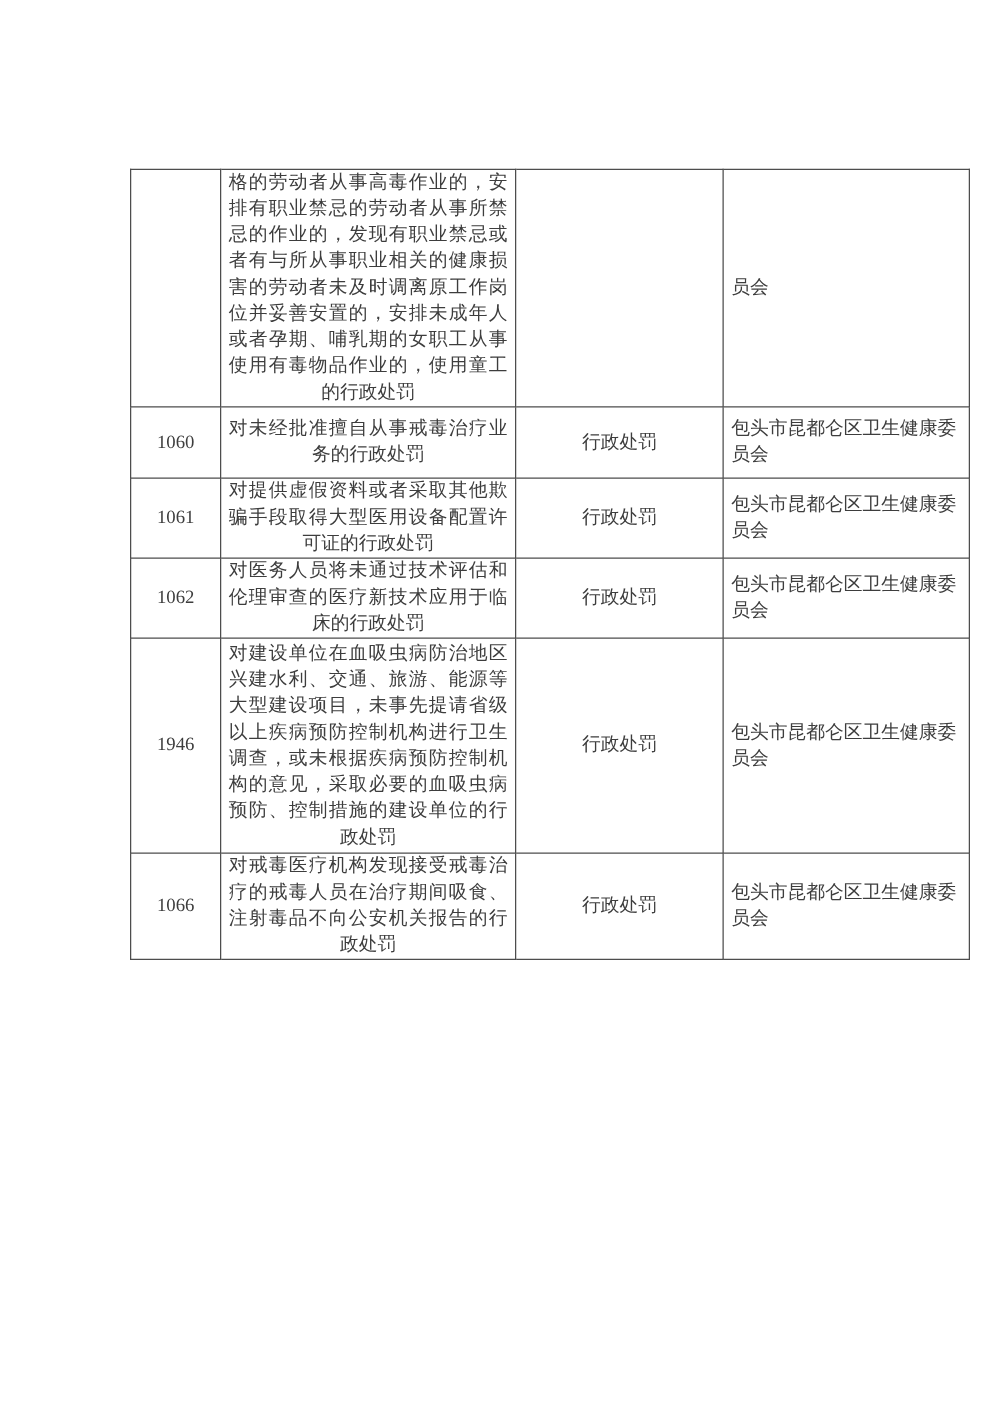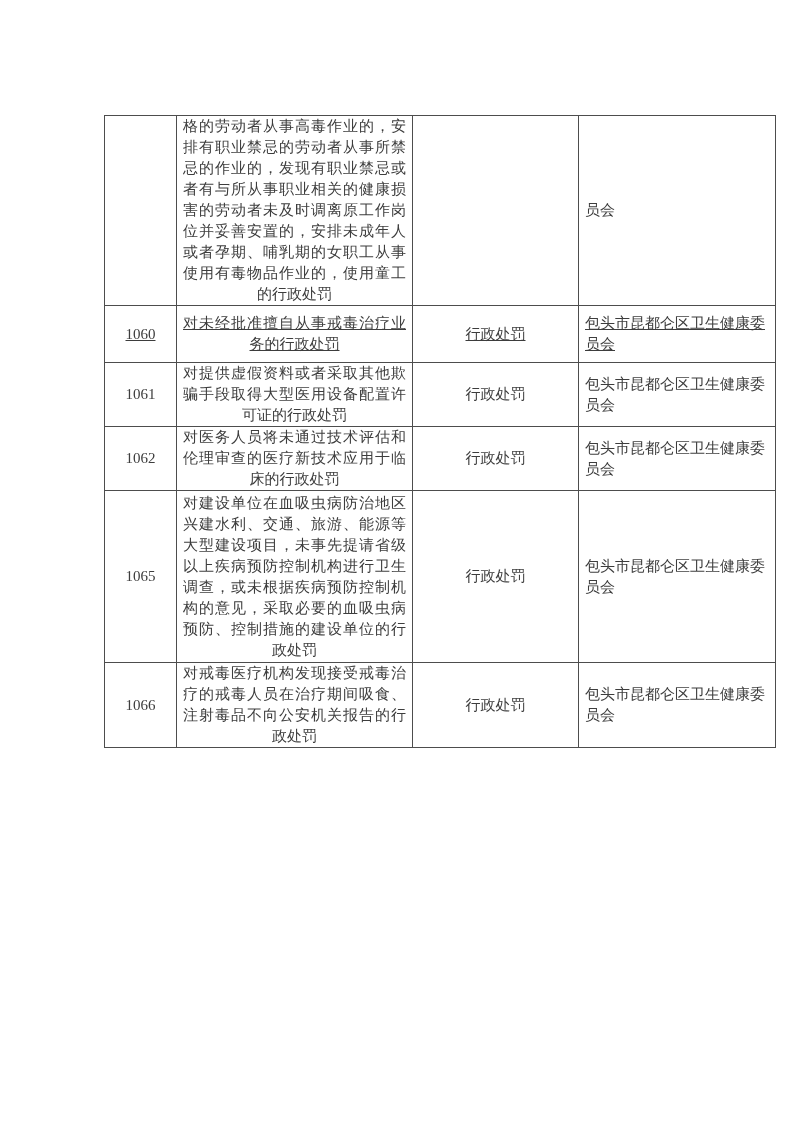--- a/index.html
+++ b/index.html
@@ -12,20 +12,21 @@
     height: 1122px;
     position: relative;
     overflow: hidden;
     font-family: "Liberation Serif", "DejaVu Serif", serif;
     color: #3d3d3d;
   }
   .page {
     position: absolute;
     inset: 0;
     background: #ffffff;
+    margin-top: 20px;
   }
   table.doc-table {
     position: absolute;
     left: 104px;
     top: 115px;
     width: 671px;
     border-collapse: collapse;
     table-layout: fixed;
   }
   table.doc-table td {
@@ -41,21 +42,21 @@
   col.c-name   { width: 236px; }
   col.c-type   { width: 166px; }
   col.c-agency { width: 197px; }
 
   td.seq    { text-align: center; }
   td.name   { text-align: justify; text-align-last: center; padding: 0 9px; }
   td.type   { text-align: center; }
   td.agency { }
 
   tr.r0 { height: 190px; }
-  tr.r1 { height: 57px; text-decoration: underline; }
+  tr.r1 { height: 57px; }
   tr.r2 { height: 63px; }
   tr.r3 { height: 62px; }
   tr.r4 { height: 60px; }
   tr.r5 { height: 60px; }
   tr.r6 { height: 172px; }
   tr.r7 { height: 79px; }
   tr.r8 { height: 142px; }
 
   
   tr.row-cut td { vertical-align: top; }
@@ -91,21 +92,21 @@
         <td class="type">行政处罚</td>
         <td class="agency">包头市昆都仑区卫生健康委员会</td>
       </tr>
       <tr class="r3">
         <td class="seq">1062</td>
         <td class="name">对医务人员将未通过技术评估和伦理审查的医疗新技术应用于临床的行政处罚</td>
         <td class="type">行政处罚</td>
         <td class="agency">包头市昆都仑区卫生健康委员会</td>
       </tr>
       <tr class="r6">
-        <td class="seq">1065</td>
+        <td class="seq">1946</td>
         <td class="name">对建设单位在血吸虫病防治地区兴建水利、交通、旅游、能源等大型建设项目，未事先提请省级以上疾病预防控制机构进行卫生调查，或未根据疾病预防控制机构的意见，采取必要的血吸虫病预防、控制措施的建设单位的行政处罚</td>
         <td class="type">行政处罚</td>
         <td class="agency">包头市昆都仑区卫生健康委员会</td>
       </tr>
       <tr class="r7">
         <td class="seq">1066</td>
         <td class="name">对戒毒医疗机构发现接受戒毒治疗的戒毒人员在治疗期间吸食、注射毒品不向公安机关报告的行政处罚</td>
         <td class="type">行政处罚</td>
         <td class="agency">包头市昆都仑区卫生健康委员会</td>
       </tr>

